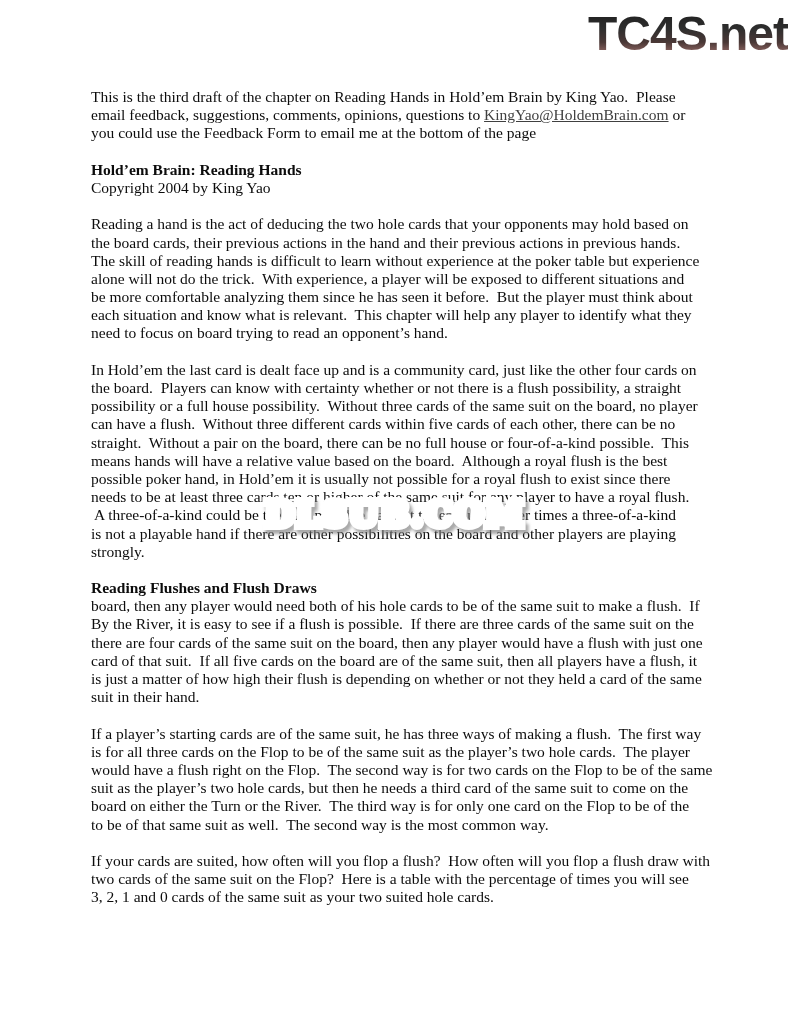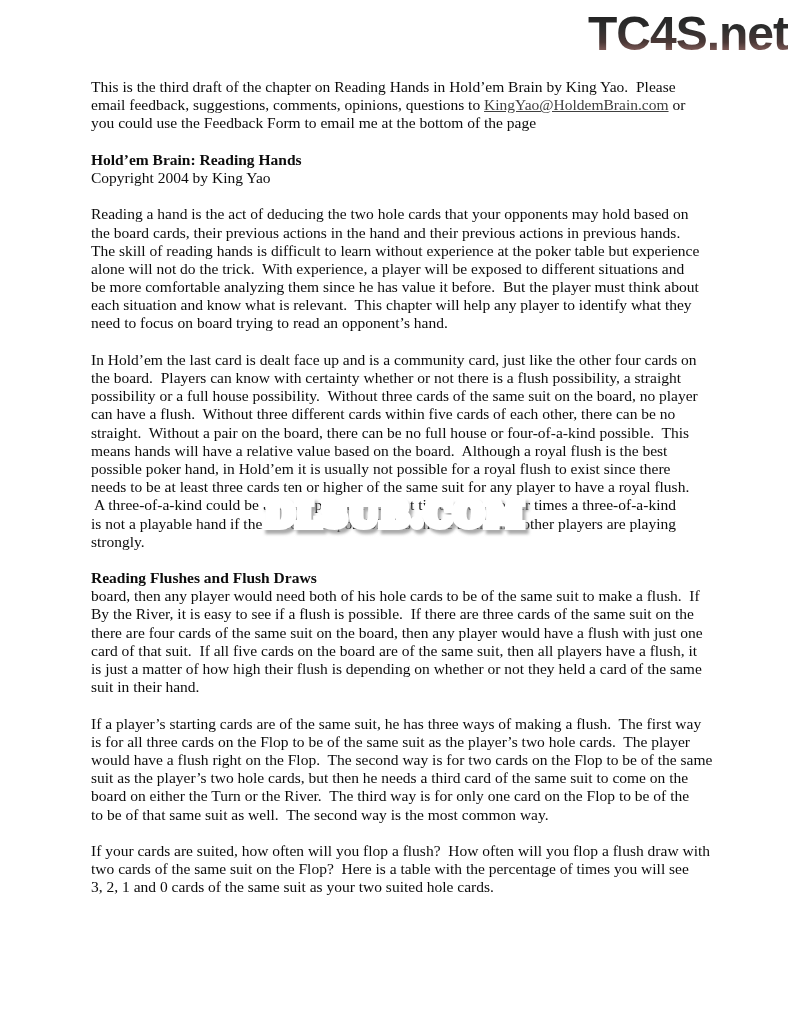--- a/index.html
+++ b/index.html
@@ -28,21 +28,21 @@
     background: linear-gradient(180deg, #1f1f1f 0%, #2e2e2e 38%, #4a3836 68%, #9c6f6b 96%);
     -webkit-background-clip: text;
     background-clip: text;
     color: transparent;
   }
 
   
   .content {
     position: absolute;
     left: 91px;
-    top: 78px;
+    top: 88px;
     width: 612px;
   }
   .block + .block { margin-top: var(--lh); }
   .line {
     height: var(--lh);
     line-height: var(--lh);
     white-space: pre;
   }
   .bold { font-weight: bold; }
   .email-link {
@@ -128,21 +128,21 @@
     <div class="block">
       <div class="line bold">Hold’em Brain: Reading Hands</div>
       <div class="line">Copyright 2004 by King Yao</div>
     </div>
 
     <div class="block">
         <div class="line">Reading a hand is the act of deducing the two hole cards that your opponents may hold based on</div>
         <div class="line">the board cards, their previous actions in the hand and their previous actions in previous hands.</div>
         <div class="line">The skill of reading hands is difficult to learn without experience at the poker table but experience</div>
         <div class="line">alone will not do the trick.  With experience, a player will be exposed to different situations and</div>
-        <div class="line">be more comfortable analyzing them since he has value it before.  But the player must think about</div>
+        <div class="line">be more comfortable analyzing them since he has seen it before.  But the player must think about</div>
         <div class="line">each situation and know what is relevant.  This chapter will help any player to identify what they</div>
         <div class="line">need to focus on board trying to read an opponent’s hand.</div>
       </div>
 
     <div class="block">
         <div class="line">In Hold’em the last card is dealt face up and is a community card, just like the other four cards on</div>
         <div class="line">the board.  Players can know with certainty whether or not there is a flush possibility, a straight</div>
         <div class="line">possibility or a full house possibility.  Without three cards of the same suit on the board, no player</div>
         <div class="line">can have a flush.  Without three different cards within five cards of each other, there can be no</div>
         <div class="line">straight.  Without a pair on the board, there can be no full house or four-of-a-kind possible.  This</div>

